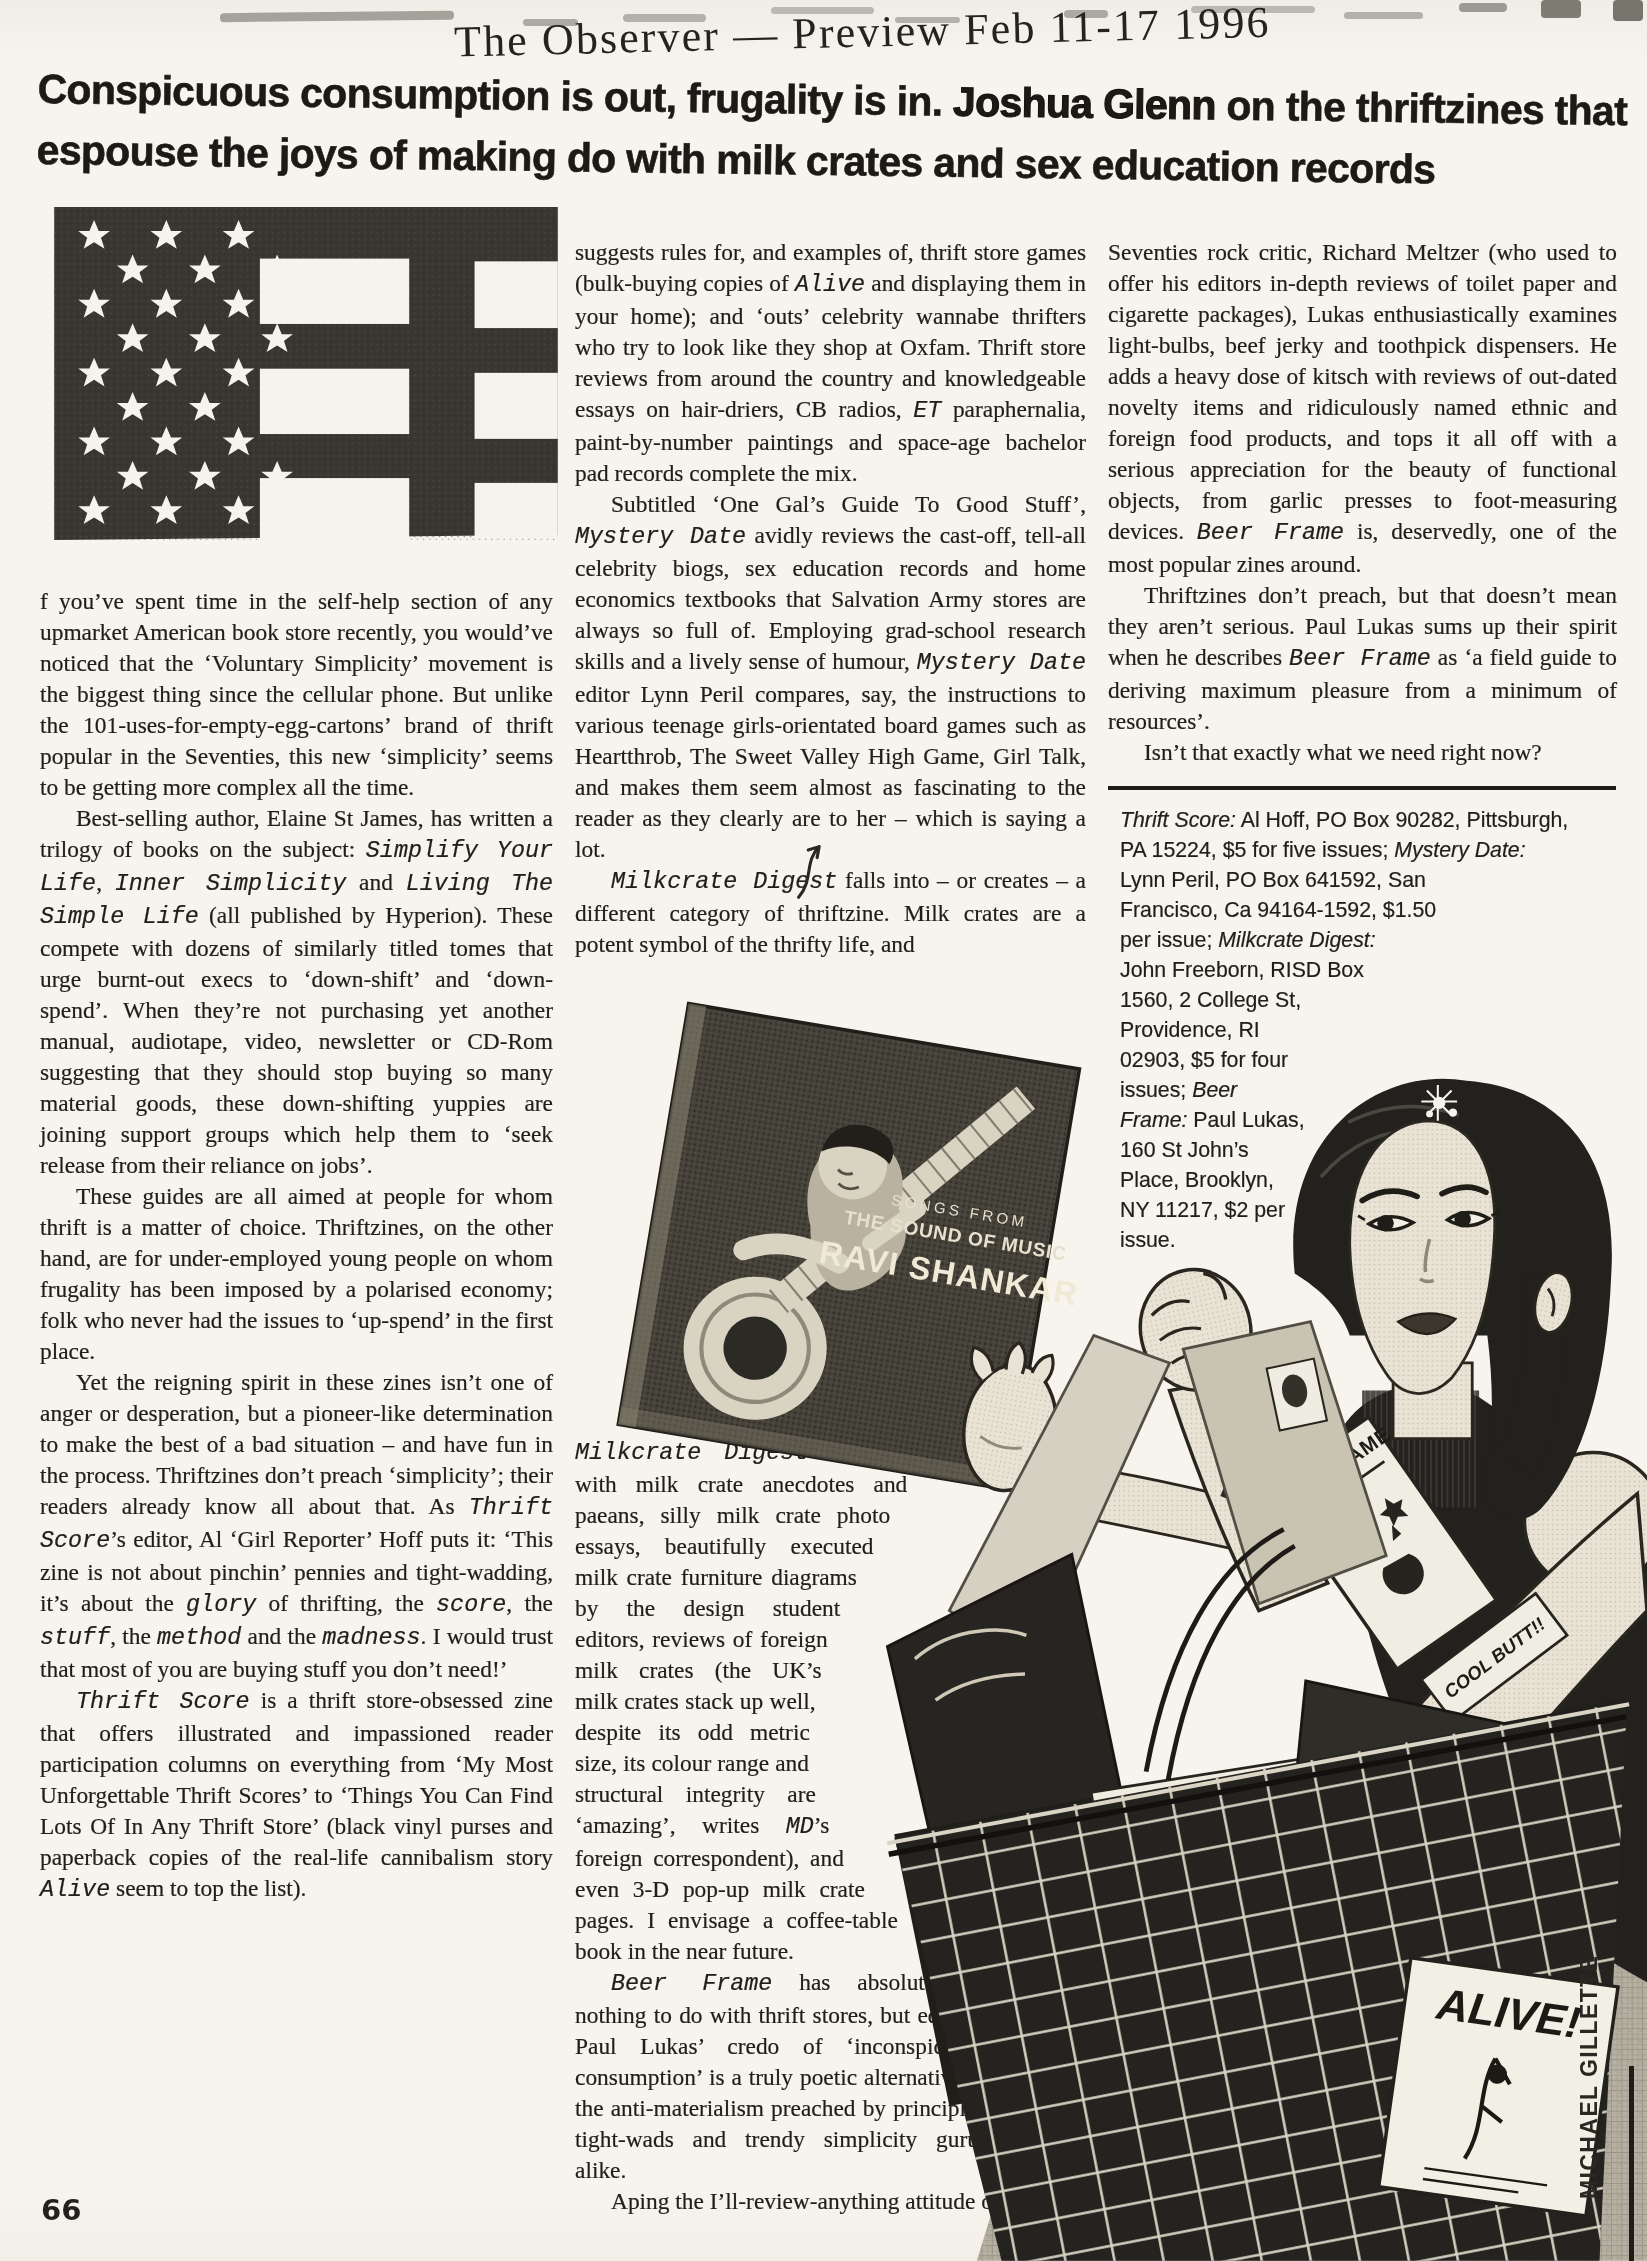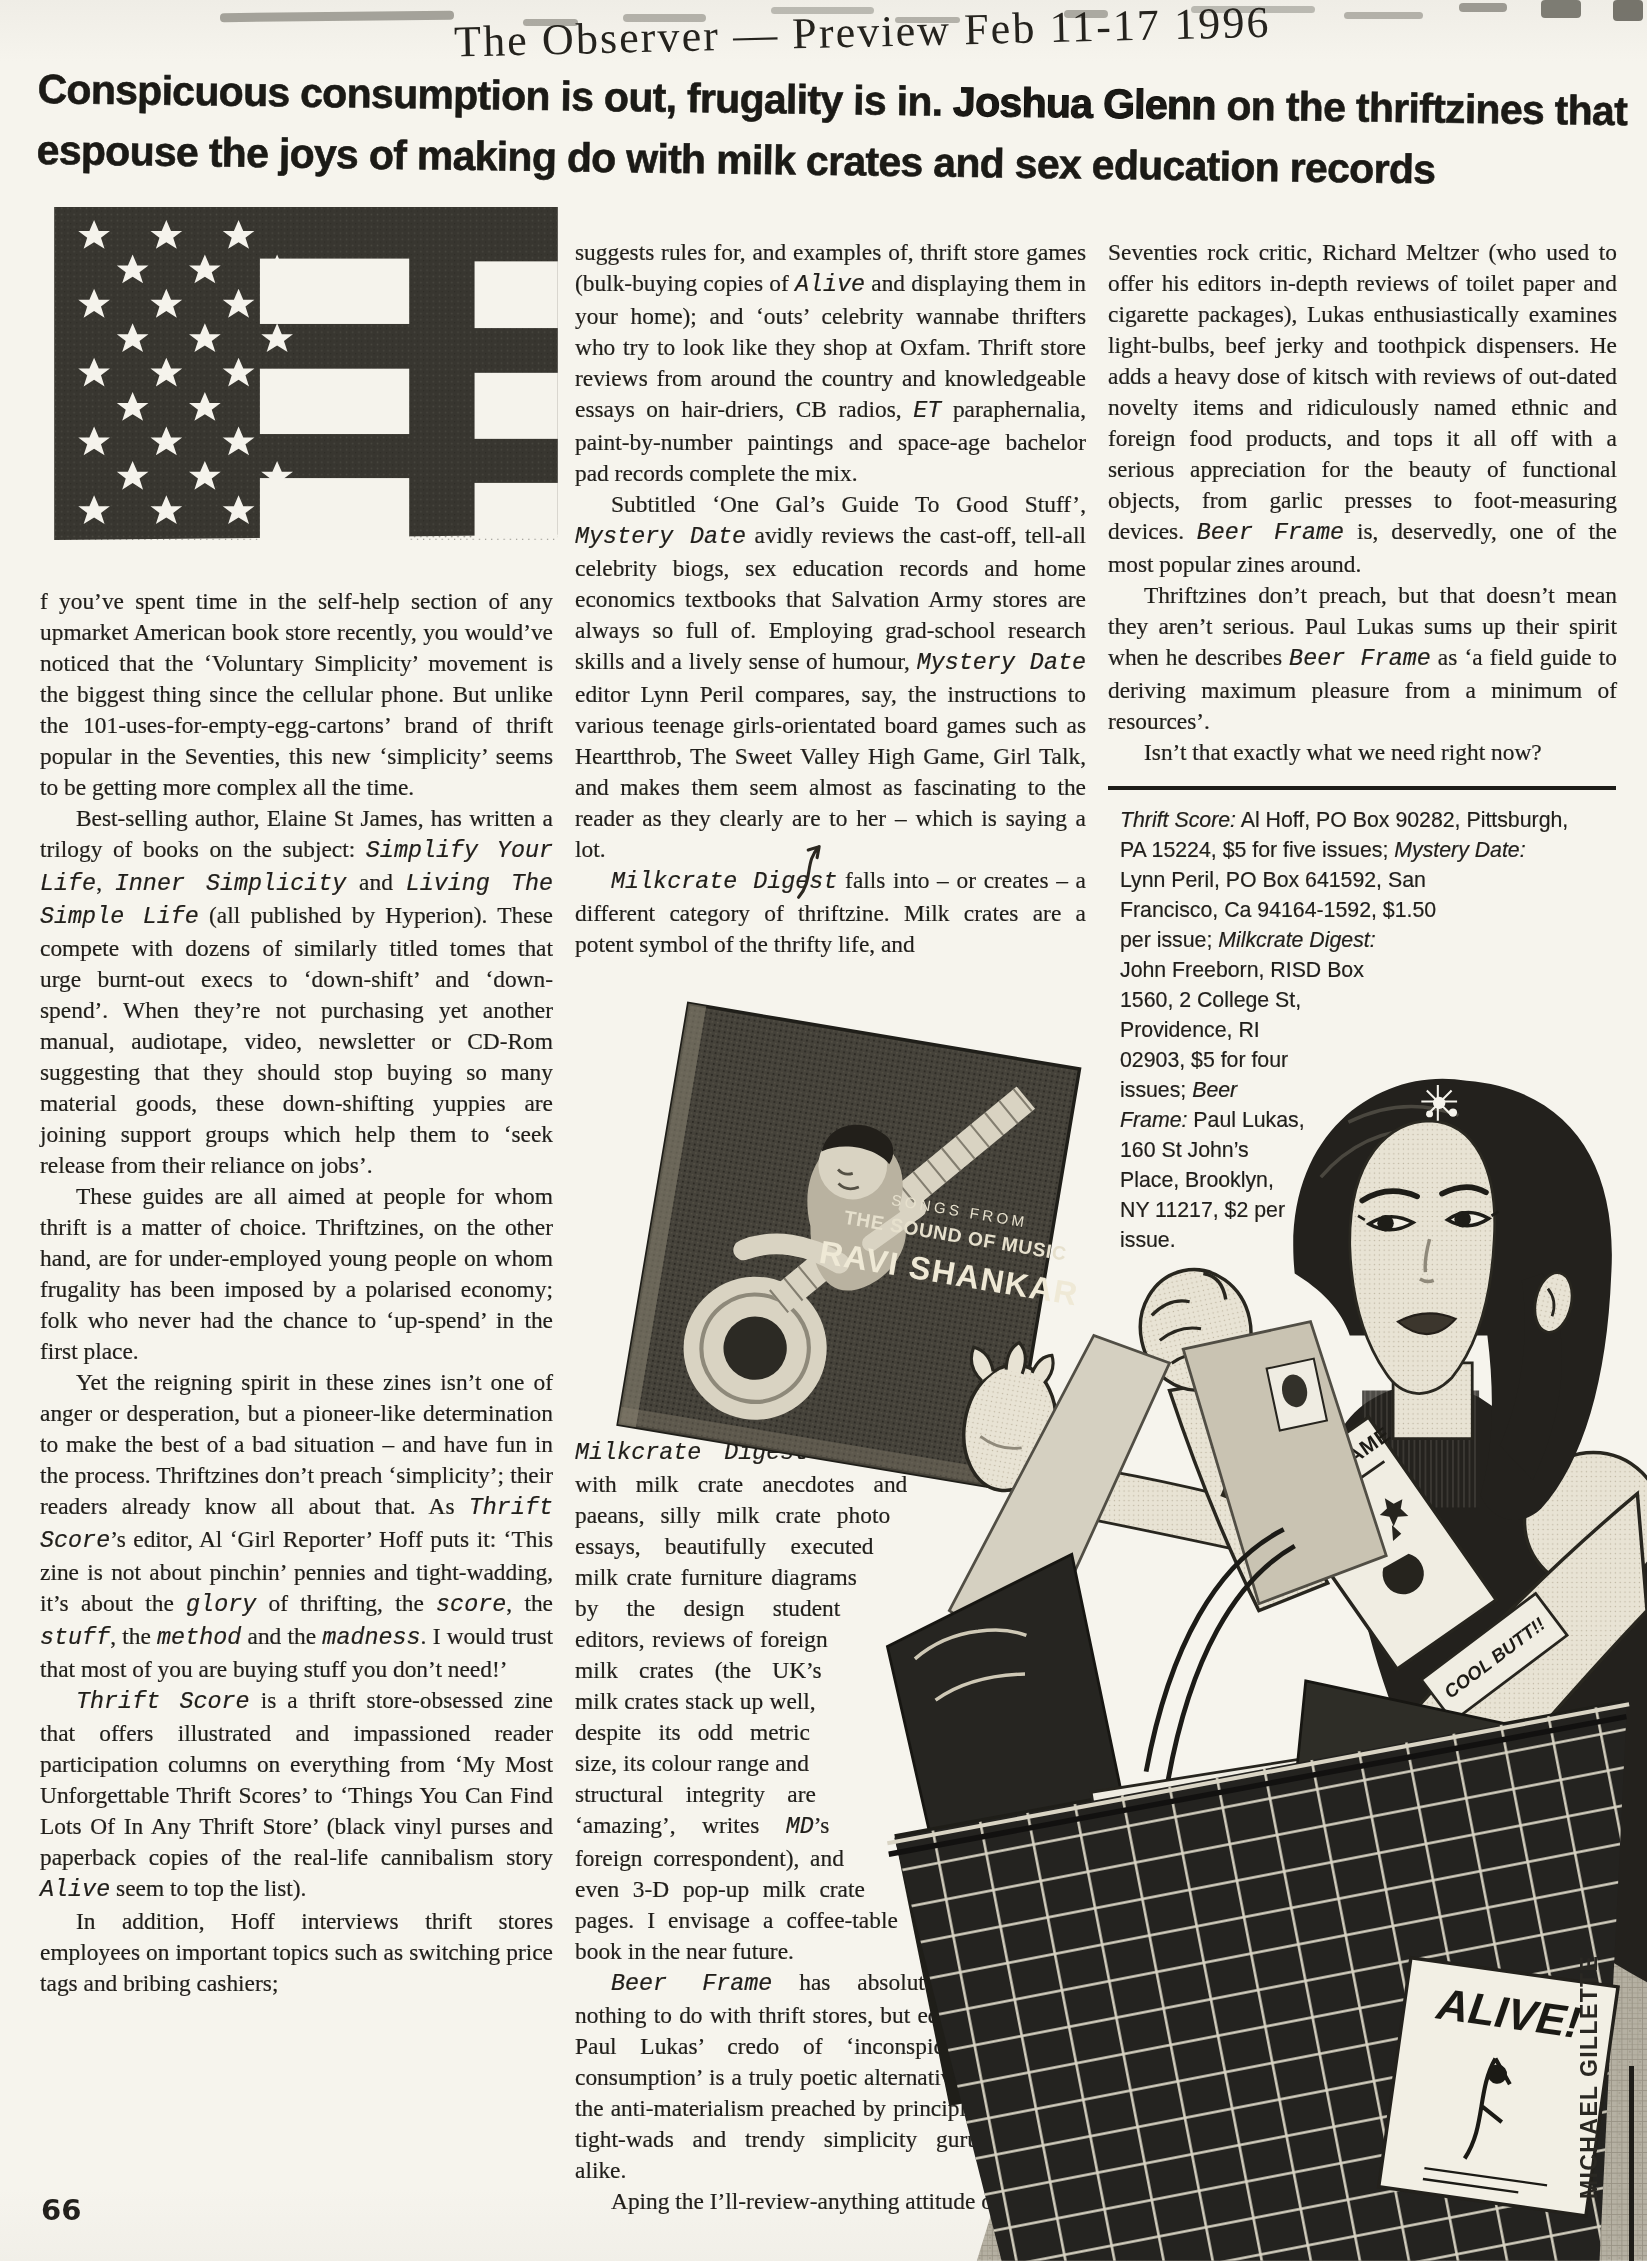--- a/index.html
+++ b/index.html
@@ -119,24 +119,23 @@
           <use href="#star" x="58" y="442"></use>
           <use href="#star" x="163" y="442"></use>
           <use href="#star" x="268" y="442"></use>
         </g>
     </svg>
   </div>
 
   <section class="col col1">
       <p class="para"><span>f you’ve spent time in the self-help section of any upmarket American book store recently, you would’ve noticed that the ‘Voluntary Simplicity’ movement is the biggest thing since the cellular phone. But unlike the 101-uses-for-empty-egg-cartons’ brand of thrift popular in the Seventies, this new ‘simplicity’ seems to be getting more complex all the time.</span></p>
       <p class="para indent"><span>Best-selling author, Elaine St James, has written a trilogy of books on the subject: </span><i>Simplify Your Life</i><span>, </span><i>Inner Simplicity</i><span> and </span><i>Living The Simple Life</i><span> (all published by Hyperion). These compete with dozens of similarly titled tomes that urge burnt-out execs to ‘down-shift’ and ‘down-spend’. When they’re not purchasing yet another manual, audiotape, video, newsletter or CD-Rom suggesting that they should stop buying so many material goods, these down-shifting yuppies are joining support groups which help them to ‘seek release from their reliance on jobs’.</span></p>
-      <p class="para indent"><span>These guides are all aimed at people for whom thrift is a matter of choice. Thriftzines, on the other hand, are for under-employed young people on whom frugality has been imposed by a polarised economy; folk who never had the chance to ‘up-spend’ in the first place.</span></p>
+      <p class="para indent"><span>These guides are all aimed at people for whom thrift is a matter of choice. Thriftzines, on the other hand, are for under-employed young people on whom frugality has been imposed by a polarised economy; folk who never had the issues to ‘up-spend’ in the first place.</span></p>
       <p class="para indent"><span>Yet the reigning spirit in these zines isn’t one of anger or desperation, but a pioneer-like determination to make the best of a bad situation – and have fun in the process. Thriftzines don’t preach ‘simplicity’; their readers already know all about that. As </span><i>Thrift Score</i><span>’s editor, Al ‘Girl Reporter’ Hoff puts it: ‘This zine is not about pinchin’ pennies and tight-wadding, it’s about the </span><i>glory</i><span> of thrifting, the </span><i>score</i><span>, the </span><i>stuff</i><span>, the </span><i>method</i><span> and the </span><i>madness</i><span>. I would trust that most of you are buying stuff you don’t need!’</span></p>
       <p class="para indent"><i>Thrift Score</i><span> is a thrift store-obsessed zine that offers illustrated and impassioned reader participation columns on everything from ‘My Most Unforgettable Thrift Scores’ to ‘Things You Can Find Lots Of In Any Thrift Store’ (black vinyl purses and paperback copies of the real-life cannibalism story </span><i>Alive</i><span> seem to top the list).</span></p>
-      <p class="para indent"><span>In addition, Hoff interviews thrift stores employees on important topics such as switching price tags and bribing cashiers;</span></p>
     </section>
 
   <section class="col col2top">
       <p class="para"><span>suggests rules for, and examples of, thrift store games (bulk-buying copies of </span><i>Alive</i><span> and displaying them in your home); and ‘outs’ celebrity wannabe thrifters who try to look like they shop at Oxfam. Thrift store reviews from around the country and knowledgeable essays on hair-driers, CB radios, </span><i>ET</i><span> paraphernalia, paint-by-number paintings and space-age bachelor pad records complete the mix.</span></p>
       <p class="para indent"><span>Subtitled ‘One Gal’s Guide To Good Stuff’, </span><i>Mystery Date</i><span> avidly reviews the cast-off, tell-all celebrity biogs, sex education records and home economics textbooks that Salvation Army stores are always so full of. Employing grad-school research skills and a lively sense of humour, </span><i>Mystery Date</i><span> editor Lynn Peril compares, say, the instructions to various teenage girls-orientated board games such as Heartthrob, The Sweet Valley High Game, Girl Talk, and makes them seem almost as fascinating to the reader as they clearly are to her – which is saying a lot.</span></p>
       <p class="para indent"><i>Milkcrate Digest</i><span> falls into – or creates – a different category of thriftzine. Milk crates are a potent symbol of the thrifty life, and</span></p>
     </section>
 
   <section class="col col2bot">
     <span class="basket-spacer"></span>

